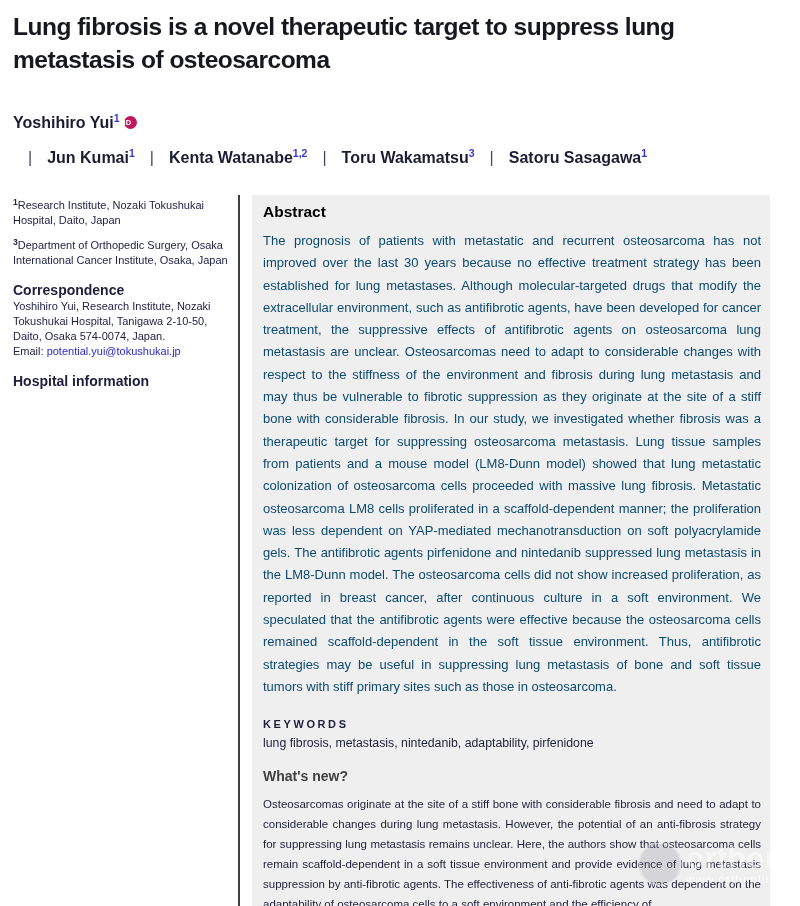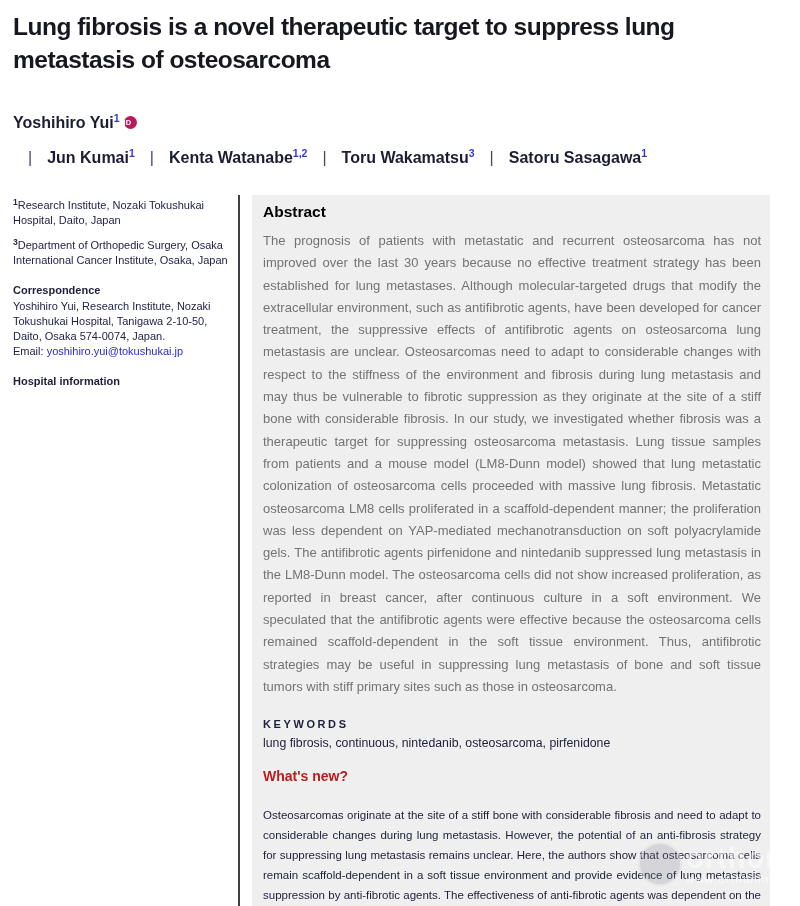--- a/index.html
+++ b/index.html
@@ -25,34 +25,34 @@
     background:#be185d; color:#ffffff; font-size:7.5px; font-weight:bold;
     text-align:left; line-height:13px; vertical-align:3px; margin-left:4px;
   }
   .main { display:flex; margin:22px 0 0 13px; height:714px; }
   .leftcol {
     flex:none; box-sizing:border-box; width:225px; padding-right:8px;
     font-size:11px; line-height:15px; color:#232448;
   }
   .aff { margin:0 0 7px 0; }
   .aff-sup { font-size:8.5px; font-weight:bold; vertical-align:4px; }
-  .side-h { font-weight:bold; font-size:11px; margin:15px 0 1px 0; color:#1d1e3b; }
+  .side-h { font-weight:bold; font-size:14px; margin:15px 0 1px 0; color:#1d1e3b; }
   .side-p { margin:0; }
   .email-link { color:#2a2ad0; text-decoration:none; cursor:pointer; }
   .rule { flex:none; width:2px; height:714px; background:#3f3f46; }
   .graybox {
     flex:none; box-sizing:border-box; margin-left:12px;
     width:518px; height:714px; background:#efeff0;
     padding:8px 9px 0 11px; overflow:hidden;
   }
   .abs-h { font-size:15.5px; font-weight:bold; color:#000000; margin:0 0 9px 0; }
-  .abs-p { margin:0; font-size:13px; line-height:22.3px; text-align:justify; color:#737373; }
+  .abs-p { margin:0; font-size:13px; line-height:22.3px; text-align:justify; color:#0c4a6e; }
   .kw-h { margin:20px 0 6px 0; font-size:11px; font-weight:bold; letter-spacing:2.6px; color:#1d1e3b; }
   .kw-p { margin:0; font-size:12.3px; color:#1e1f38; }
-  .wn-h { margin:18px 0 21px 0; font-size:14px; font-weight:bold; color:#b91c1c; }
+  .wn-h { margin:18px 0 10px 0; font-size:14px; font-weight:bold; color:#404040; }
   .wn-p { margin:0; font-size:11.5px; line-height:20px; text-align:justify; color:#1e1f38; }
   .watermark {
     position:absolute; left:638px; top:842px; z-index:3;
     display:flex; align-items:center; pointer-events:none;
   }
   .wm-logo {
     flex:none; width:44px; height:44px; border-radius:50%; box-sizing:border-box;
     background:rgba(125,125,135,0.22); border:2px solid rgba(255,255,255,0.40);
   }
   .wm-textcol { margin-left:4px; }
@@ -77,33 +77,33 @@
   </div>
 
   <div class="main">
 
     <div class="leftcol">
       <p class="aff"><span class="aff-sup">1</span><span>Research Institute, Nozaki Tokushukai Hospital, Daito, Japan</span></p>
       <p class="aff"><span class="aff-sup">3</span><span>Department of Orthopedic Surgery, Osaka International Cancer Institute, Osaka, Japan</span></p>
 
       <p class="side-h">Correspondence</p>
       <p class="side-p">Yoshihiro Yui, Research Institute, Nozaki Tokushukai Hospital, Tanigawa 2-10-50, Daito, Osaka 574-0074, Japan.</p>
-      <p class="side-p"><span>Email: </span><a class="email-link">yoshihiro.yui@tokushukai.jp</a></p>
+      <p class="side-p"><span>Email: </span><a class="email-link">potential.yui@tokushukai.jp</a></p>
 
       <p class="side-h">Hospital information</p>
     </div>
 
     <div class="rule"></div>
 
     <div class="graybox">
       <p class="abs-h">Abstract</p>
       <p class="abs-p">The prognosis of patients with metastatic and recurrent osteosarcoma has not improved over the last 30 years because no effective treatment strategy has been established for lung metastases. Although molecular-targeted drugs that modify the extracellular environment, such as antifibrotic agents, have been developed for cancer treatment, the suppressive effects of antifibrotic agents on osteosarcoma lung metastasis are unclear. Osteosarcomas need to adapt to considerable changes with respect to the stiffness of the environment and fibrosis during lung metastasis and may thus be vulnerable to fibrotic suppression as they originate at the site of a stiff bone with considerable fibrosis. In our study, we investigated whether fibrosis was a therapeutic target for suppressing osteosarcoma metastasis. Lung tissue samples from patients and a mouse model (LM8-Dunn model) showed that lung metastatic colonization of osteosarcoma cells proceeded with massive lung fibrosis. Metastatic osteosarcoma LM8 cells proliferated in a scaffold-dependent manner; the proliferation was less dependent on YAP-mediated mechanotransduction on soft polyacrylamide gels. The antifibrotic agents pirfenidone and nintedanib suppressed lung metastasis in the LM8-Dunn model. The osteosarcoma cells did not show increased proliferation, as reported in breast cancer, after continuous culture in a soft environment. We speculated that the antifibrotic agents were effective because the osteosarcoma cells remained scaffold-dependent in the soft tissue environment. Thus, antifibrotic strategies may be useful in suppressing lung metastasis of bone and soft tissue tumors with stiff primary sites such as those in osteosarcoma.</p>
 
       <p class="kw-h">KEYWORDS</p>
-      <p class="kw-p">lung fibrosis, continuous, nintedanib, osteosarcoma, pirfenidone</p>
+      <p class="kw-p">lung fibrosis, metastasis, nintedanib, adaptability, pirfenidone</p>
 
       <p class="wn-h">What's new?</p>
       <p class="wn-p">Osteosarcomas originate at the site of a stiff bone with considerable fibrosis and need to adapt to considerable changes during lung metastasis. However, the potential of an anti-fibrosis strategy for suppressing lung metastasis remains unclear. Here, the authors show that osteosarcoma cells remain scaffold-dependent in a soft tissue environment and provide evidence of lung metastasis suppression by anti-fibrotic agents. The effectiveness of anti-fibrotic agents was dependent on the adaptability of osteosarcoma cells to a soft environment and the efficiency of</p>
     </div>
 
   </div>
 
   <div class="watermark">
     <div class="wm-logo"></div>
     <div class="wm-textcol">

